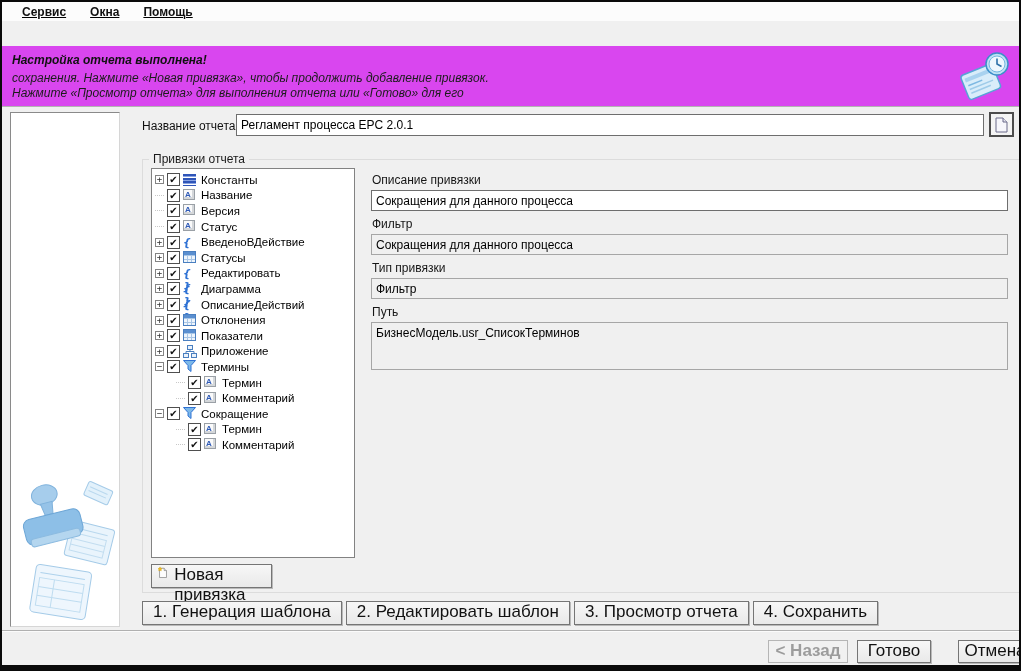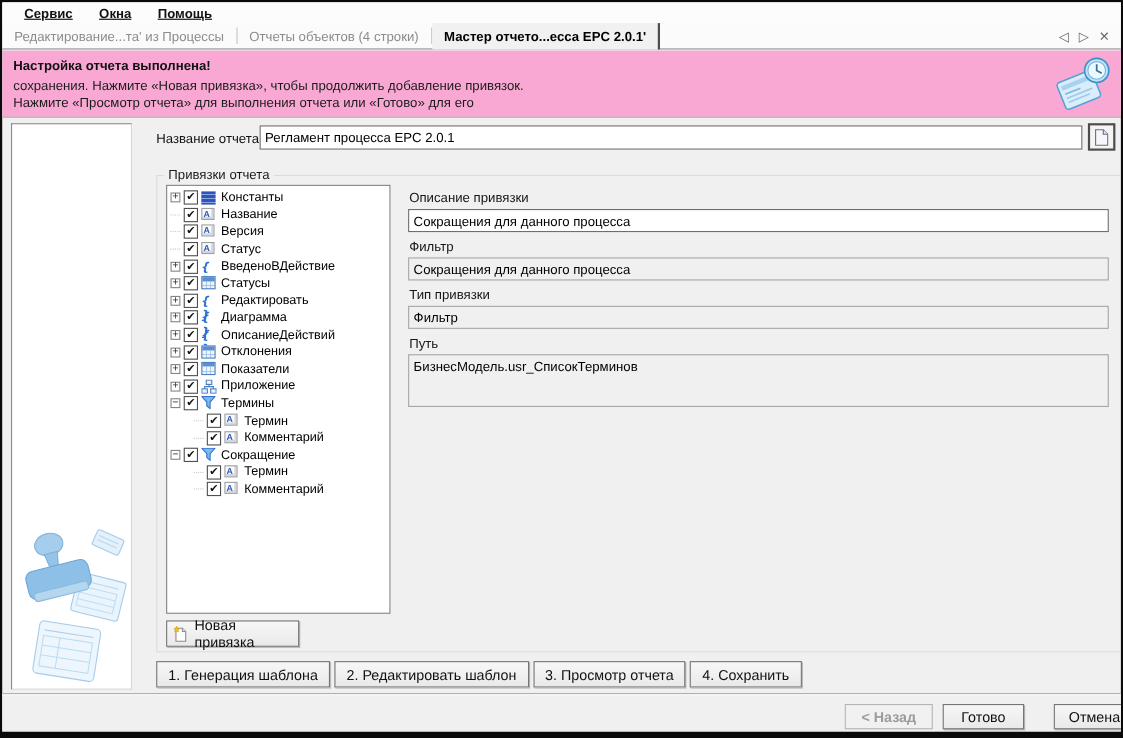--- a/index.html
+++ b/index.html
@@ -26,21 +26,21 @@
   .tab-sep { width:1px; background:#c3c3c3; margin:4px 0; }
   .tab.active {
     background:#f1f1f1; color:#000; font-weight:bold;
     border-right:2px solid #4d4d4d; margin-bottom:-1px;
   }
   .tab-nav { margin-left:auto; display:flex; align-items:center; gap:9px; padding-right:10px; }
   .tab-nav span { color:#6d6d6d; font-size:12px; }
   
   .wiz-header {
     position:absolute; left:0; top:44px; width:100%; height:61px;
-    background:#f9a8d4; border-bottom:1px solid #b3b3b3; padding:7px 0 0 10px;
+    background:#d946ef; border-bottom:1px solid #b3b3b3; padding:7px 0 0 10px;font-style:italic;
   }
   .wiz-title { font-size:12px; font-weight:bold; color:#111; margin-bottom:4px; }
   .wiz-line { font-size:12px; color:#1c1c1c; line-height:15px; }
   .wiz-icon { position:absolute; right:6px; top:4px; }
   
   .left-panel {
     position:absolute; left:8px; top:110px; width:110px; height:515px;
     background:#fff; border:1px solid; border-color:#8a8a8a #d6d6d6 #d6d6d6 #8a8a8a;
     overflow:hidden;
   }
@@ -98,21 +98,21 @@
   .f-label { font-size:12px; color:#161616; margin:6px 0 3px 1px; }
   .f-input {
     width:637px; height:21px; font-size:12px; color:#000; padding:3px 0 0 4px;
     background:#fff; border:1px solid #6e6e6e; overflow:hidden; white-space:nowrap;
   }
   .f-input.ro { background:#f0f0f0; border:1px solid #a6a6a6; }
   .f-area { height:48px; white-space:normal; }
   
   .btn {
     background:linear-gradient(#f7f7f7,#e9e9e9); border:1px solid #757575;
-    font-size:13px; color:#111; display:inline-flex; align-items:center; justify-content:center;
+    font-size:17px; color:#111; display:inline-flex; justify-content:center;
     box-shadow:1px 1px 0 #b9b9b9;
   }
   .new-binding-btn { position:absolute; left:8px; top:404px; width:121px; height:24px; gap:7px; justify-content:flex-start; padding-left:6px; }
   .steps { position:absolute; left:140px; top:599px; display:flex; gap:4px; }
   .steps .btn { height:24px; padding:0 10px; }
   
   .footer {
     position:absolute; left:0; top:628px; width:100%; height:37px;
     background:#f0f0f0; border-top:1px solid #b0b0b0; box-shadow:inset 0 1px 0 #fbfbfb;
   }
@@ -125,32 +125,20 @@
 <body>
 
 <div id="window">
 
   <div class="menubar">
     <span class="menu-item">Сервис</span>
     <span class="menu-item">Окна</span>
     <span class="menu-item">Помощь</span>
   </div>
 
-  <div class="tabbar">
-    <div class="tab">Редактирование...та' из Процессы</div>
-    <div class="tab-sep"></div>
-    <div class="tab">Отчеты объектов (4 строки)</div>
-    <div class="tab-sep"></div>
-    <div class="tab active">Мастер отчето...есса EPC 2.0.1'</div>
-    <div class="tab-nav">
-      <span>◁</span>
-      <span>▷</span>
-      <span>✕</span>
-    </div>
-  </div>
 
   <div class="wiz-header">
     <div class="wiz-title">Настройка отчета выполнена!</div>
     <div class="wiz-line">сохранения. Нажмите «Новая привязка», чтобы продолжить добавление привязок.</div>
     <div class="wiz-line">Нажмите «Просмотр отчета»  для выполнения отчета или «Готово» для его</div>
     <div class="wiz-icon">
       <svg width="54" height="52" viewBox="0 0 54 52">
         <g transform="rotate(-22 24 32)">
           <rect x="5" y="18" width="34" height="26" rx="3" fill="#d9edfa" stroke="#57a3d6" stroke-width="1.5"></rect>
           <rect x="8" y="22" width="28" height="4" fill="#a9d2ef"></rect>

